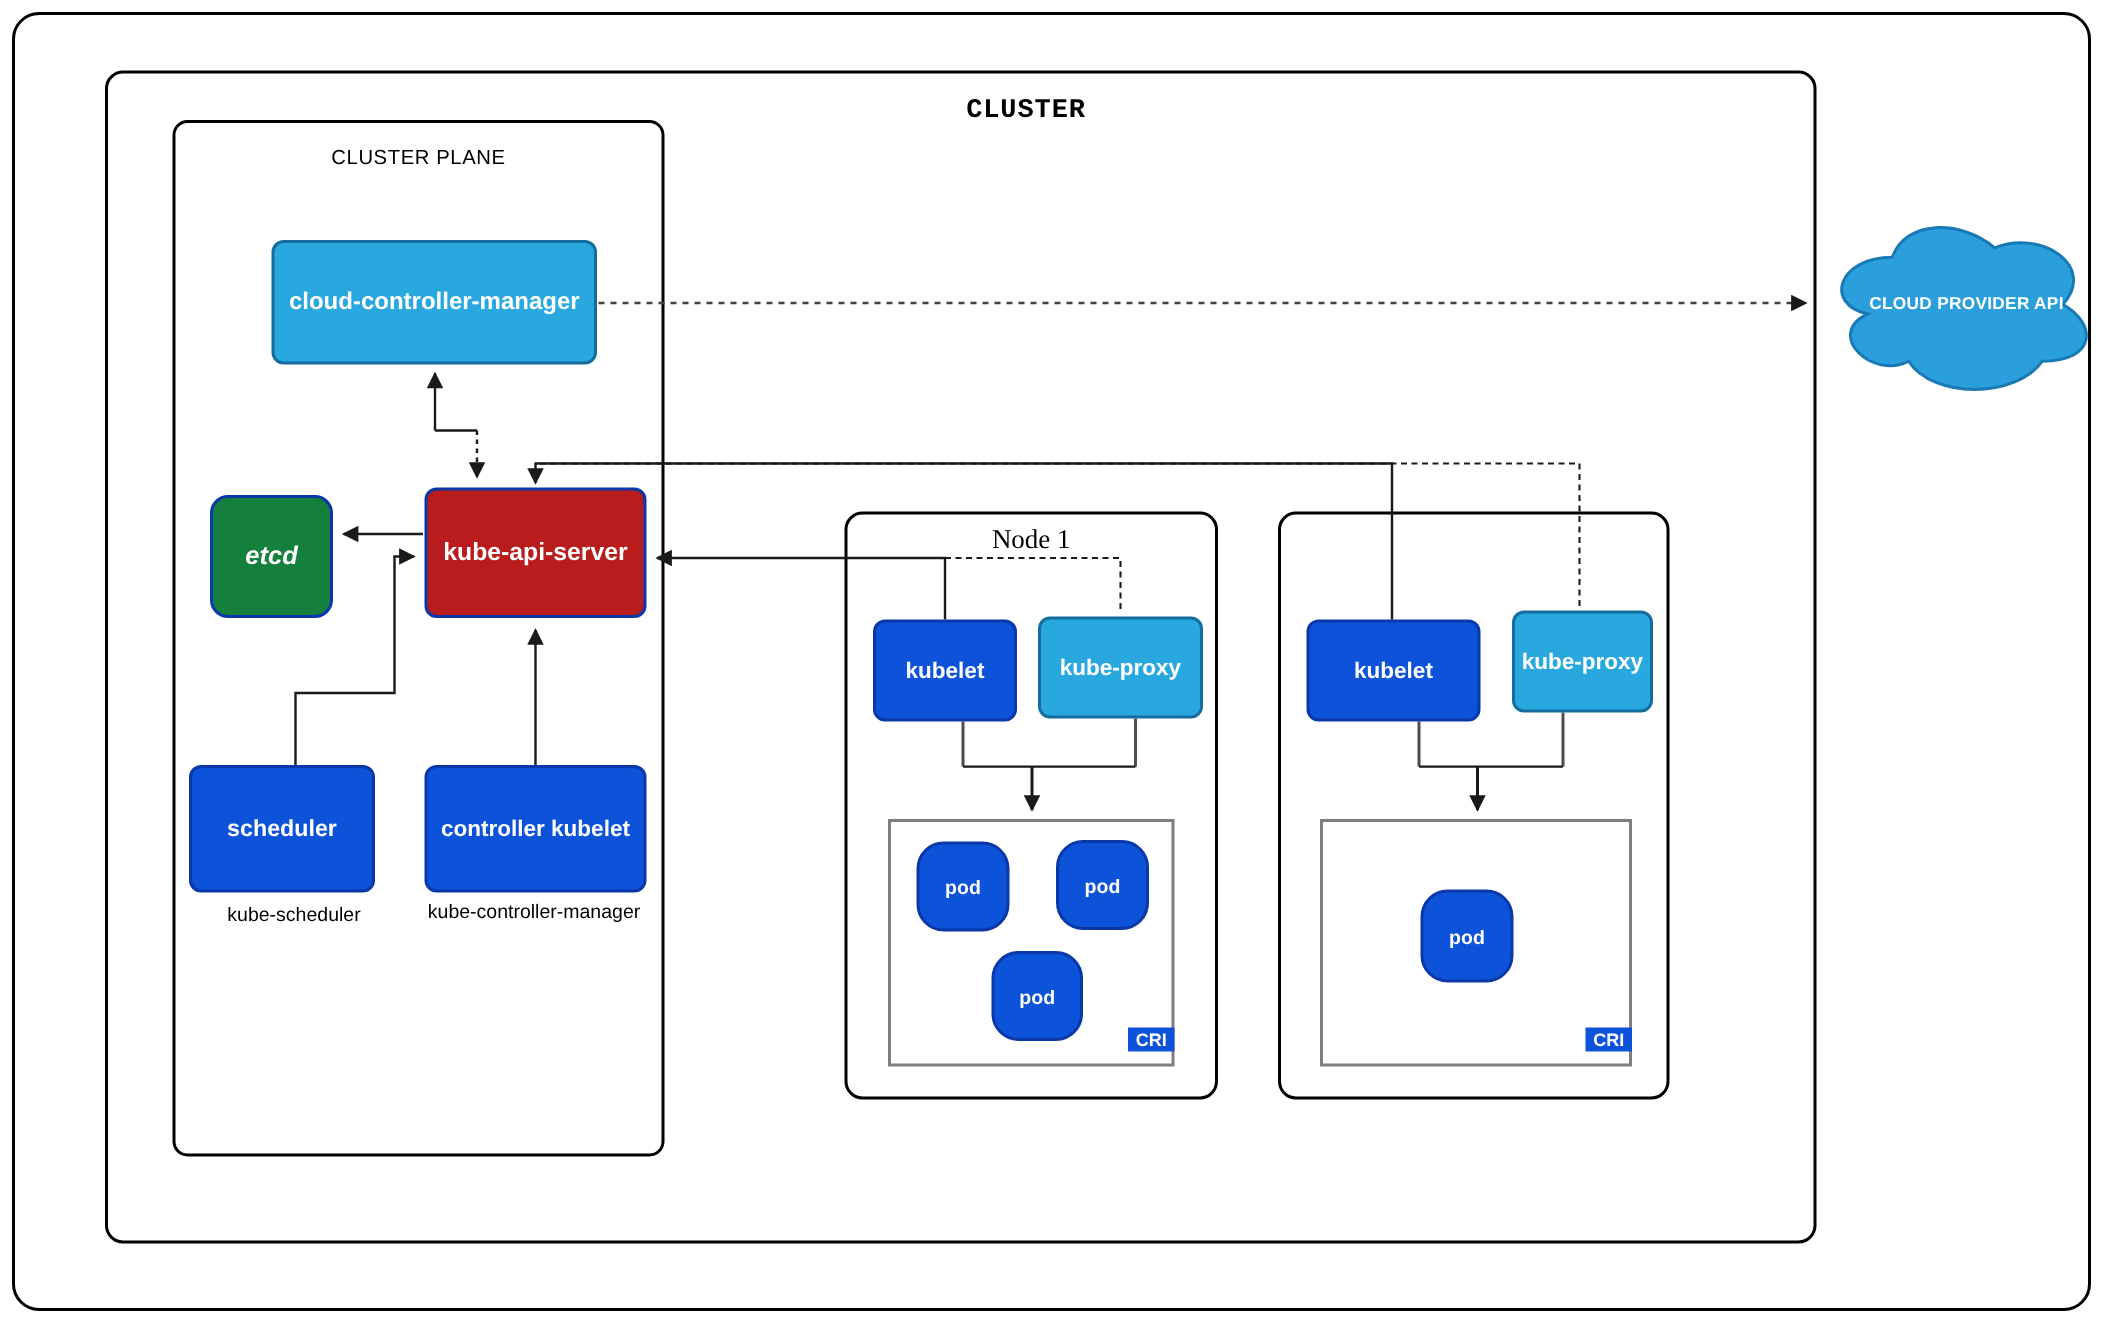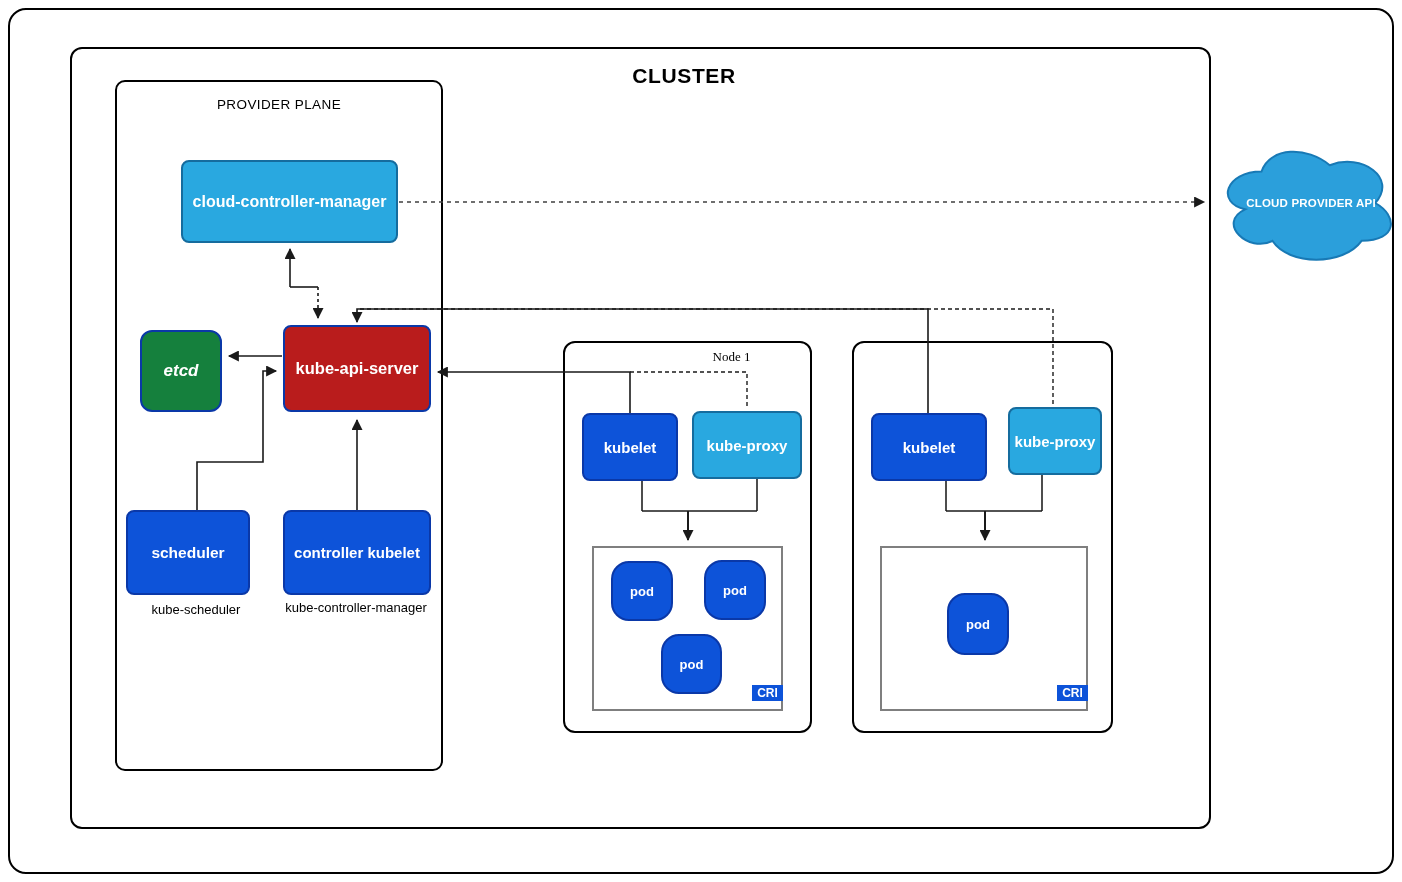--- a/index.html
+++ b/index.html
@@ -12,23 +12,23 @@
   .cluster-box { left:70px; top:47px; width:1141px; height:782px; border-radius:12px; }
   .control-plane-box { left:115px; top:80px; width:328px; height:691px; border-radius:10px; }
   .node-box { border-radius:12px; }
   .node1 { left:563px; top:341px; width:249px; height:392px; }
   .node2 { left:852px; top:341px; width:261px; height:392px; }
   .cri-box { position:absolute; border:2px solid #7f7f7f; z-index:1; background:#fff; }
   .cri1 { left:592px; top:546px; width:191px; height:165px; }
   .cri2 { left:880px; top:546px; width:208px; height:165px; }
 
   .title { position:absolute; color:#000; z-index:3; text-align:center; }
-  .cluster-title { left:584px; top:64px; width:200px; font-size:21px; font-weight:bold; letter-spacing:0.6px; }
+  .cluster-title { left:584px; top:64px; width:200px; font-size:18px; font-weight:bold; letter-spacing:0.6px;font-family:Liberation Mono, monospace; }
   .cp-title { left:115px; top:97px; width:328px; font-size:13.5px; letter-spacing:0.4px; }
-  .node-title { font-family:"Liberation Serif", serif; font-size:13px;margin-left:44px; }
+  .node-title { font-family:"Liberation Serif", serif; font-size:18px; }
   .node1-title { left:563px; top:349px; width:249px; }
   .node2-title { left:852px; top:349px; width:261px; }
   .caption { position:absolute; color:#000; z-index:3; text-align:center; font-size:13px; }
   .sched-caption { left:106px; top:602px; width:180px; }
   .cm-caption { left:266px; top:600px; width:180px; }
 
   .comp { position:absolute; z-index:3; display:flex; align-items:center; justify-content:center;
           color:#ffffff; font-weight:bold; text-align:center; border:2px solid transparent; }
   .r8 { border-radius:8px; }
   .r12 { border-radius:12px; }
@@ -63,21 +63,21 @@
 
   <div class="container-box outer-frame"></div>
   <div class="container-box cluster-box"></div>
   <div class="container-box control-plane-box"></div>
   <div class="container-box node-box node1"></div>
   <div class="container-box node-box node2"></div>
   <div class="cri-box cri1"></div>
   <div class="cri-box cri2"></div>
 
   <div class="title cluster-title">CLUSTER</div>
-  <div class="title cp-title">PROVIDER PLANE</div>
+  <div class="title cp-title">CLUSTER PLANE</div>
   <div class="title node-title node1-title">Node 1</div>
   <div class="caption sched-caption">kube-scheduler</div>
   <div class="caption cm-caption">kube-controller-manager</div>
 
   <svg class="lines-svg" viewBox="0 0 1402 882">
     <defs>
       <marker id="arw" viewBox="0 0 10 10" refX="9" refY="5" markerWidth="12" markerHeight="11" markerUnits="userSpaceOnUse" orient="auto-start-reverse">
         <path d="M0,0 L10,5 L0,10 z" fill="#1a1a1a"></path>
       </marker>
     </defs>

